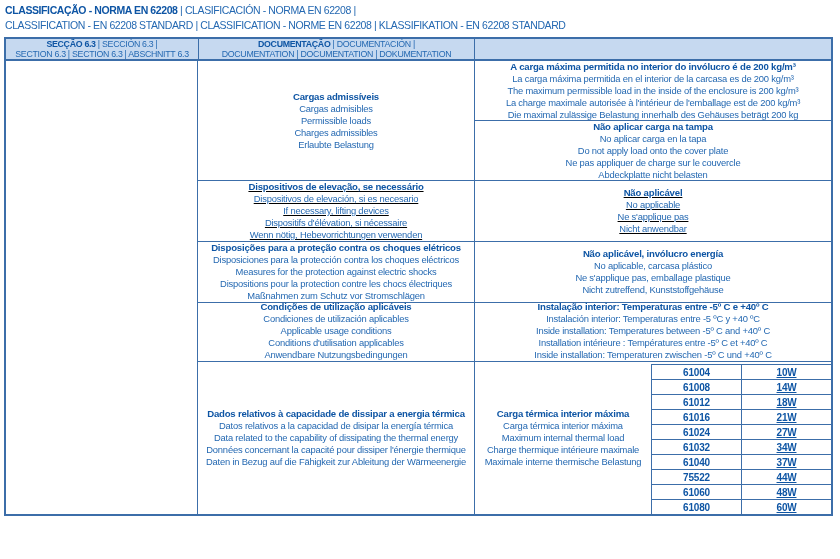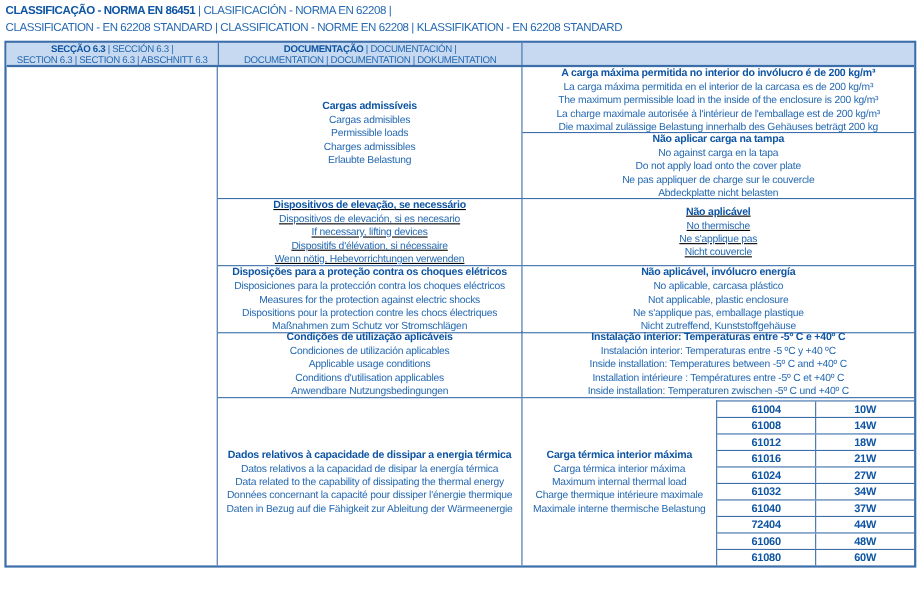--- a/index.html
+++ b/index.html
@@ -49,29 +49,29 @@
 
   .panel-split{flex:1;display:flex;}
   .thermal-label{flex:1;}
   .mini{width:180px;margin-top:2px;border-left:1px solid var(--bd);border-top:1px solid var(--bd);
         display:flex;flex-direction:column;}
   .mrow{flex:1;display:flex;border-bottom:1px solid var(--bd);}
   .mrow:last-child{border-bottom:none;}
   .mref{width:90px;border-right:1px solid var(--bd);}
   .mref,.mwatt{display:flex;align-items:center;justify-content:center;
         font-weight:bold;color:var(--ink-b);font-size:10px;letter-spacing:-0.2px;}
-  .mwatt{flex:1;}
+  .mwatt{flex:1;text-decoration:underline;}
 </style>
 </head>
 <body>
 
 <div class="page">
 
   <div class="doc-title">
-    <div><span class="b">CLASSIFICAÇÃO - NORMA EN 86451</span><span> | CLASIFICACIÓN - NORMA EN 62208 |</span></div>
+    <div><span class="b">CLASSIFICAÇÃO - NORMA EN 62208</span><span> | CLASIFICACIÓN - NORMA EN 62208 |</span></div>
     <div>CLASSIFICATION - EN 62208 STANDARD | CLASSIFICATION - NORME EN 62208 | KLASSIFIKATION - EN 62208 STANDARD</div>
   </div>
 
   <div class="tbl">
 
     <div class="hrow">
       <div class="hcell c1">
         <div><span class="b">SECÇÃO 6.3</span><span> | SECCIÓN 6.3 |</span></div>
         <div>SECTION 6.3 | SECTION 6.3 | ABSCHNITT 6.3</div>
       </div>
@@ -101,56 +101,55 @@
           <div class="panel-stack">
             <div class="cell sub top">
               <div class="b">A carga máxima permitida no interior do invólucro é de 200 kg/m³</div>
               <div>La carga máxima permitida en el interior de la carcasa es de 200 kg/m³</div>
               <div>The maximum permissible load in the inside of the enclosure is 200 kg/m³</div>
               <div>La charge maximale autorisée à l'intérieur de l'emballage est de 200 kg/m³</div>
               <div>Die maximal zulässige Belastung innerhalb des Gehäuses beträgt 200 kg</div>
             </div>
             <div class="cell sub">
               <div class="b">Não aplicar carga na tampa</div>
-              <div>No against carga en la tapa</div>
+              <div>No aplicar carga en la tapa</div>
               <div>Do not apply load onto the cover plate</div>
               <div>Ne pas appliquer de charge sur le couvercle</div>
               <div>Abdeckplatte nicht belasten</div>
             </div>
           </div>
         </div>
 
         <div class="row r2">
           <div class="cell doc">
             <div class="b">Dispositivos de elevação, se necessário</div>
             <div>Dispositivos de elevación, si es necesario</div>
             <div>If necessary, lifting devices</div>
             <div>Dispositifs d'élévation, si nécessaire</div>
             <div>Wenn nötig, Hebevorrichtungen verwenden</div>
           </div>
           <div class="cell panel">
             <div class="b">Não aplicável</div>
-            <div>No thermische</div>
+            <div>No applicable</div>
             <div>Ne s'applique pas</div>
-            <div>Nicht couvercle</div>
+            <div>Nicht anwendbar</div>
           </div>
         </div>
 
         <div class="row r3">
           <div class="cell doc">
             <div class="b">Disposições para a proteção contra os choques elétricos</div>
             <div>Disposiciones para la protección contra los choques eléctricos</div>
             <div>Measures for the protection against electric shocks</div>
             <div>Dispositions pour la protection contre les chocs électriques</div>
             <div>Maßnahmen zum Schutz vor Stromschlägen</div>
           </div>
           <div class="cell panel">
             <div class="b">Não aplicável, invólucro energía</div>
             <div>No aplicable, carcasa plástico</div>
-            <div>Not applicable, plastic enclosure</div>
             <div>Ne s'applique pas, emballage plastique</div>
             <div>Nicht zutreffend, Kunststoffgehäuse</div>
           </div>
         </div>
 
         <div class="row r4">
           <div class="cell doc">
             <div class="b">Condições de utilização aplicáveis</div>
             <div>Condiciones de utilización aplicables</div>
             <div>Applicable usage conditions</div>
@@ -205,21 +204,21 @@
                 </div>
               <div class="mrow">
                   <div class="mref">61032</div>
                   <div class="mwatt">34W</div>
                 </div>
               <div class="mrow">
                   <div class="mref">61040</div>
                   <div class="mwatt">37W</div>
                 </div>
               <div class="mrow">
-                  <div class="mref">72404</div>
+                  <div class="mref">75522</div>
                   <div class="mwatt">44W</div>
                 </div>
               <div class="mrow">
                   <div class="mref">61060</div>
                   <div class="mwatt">48W</div>
                 </div>
               <div class="mrow">
                   <div class="mref">61080</div>
                   <div class="mwatt">60W</div>
                 </div>

